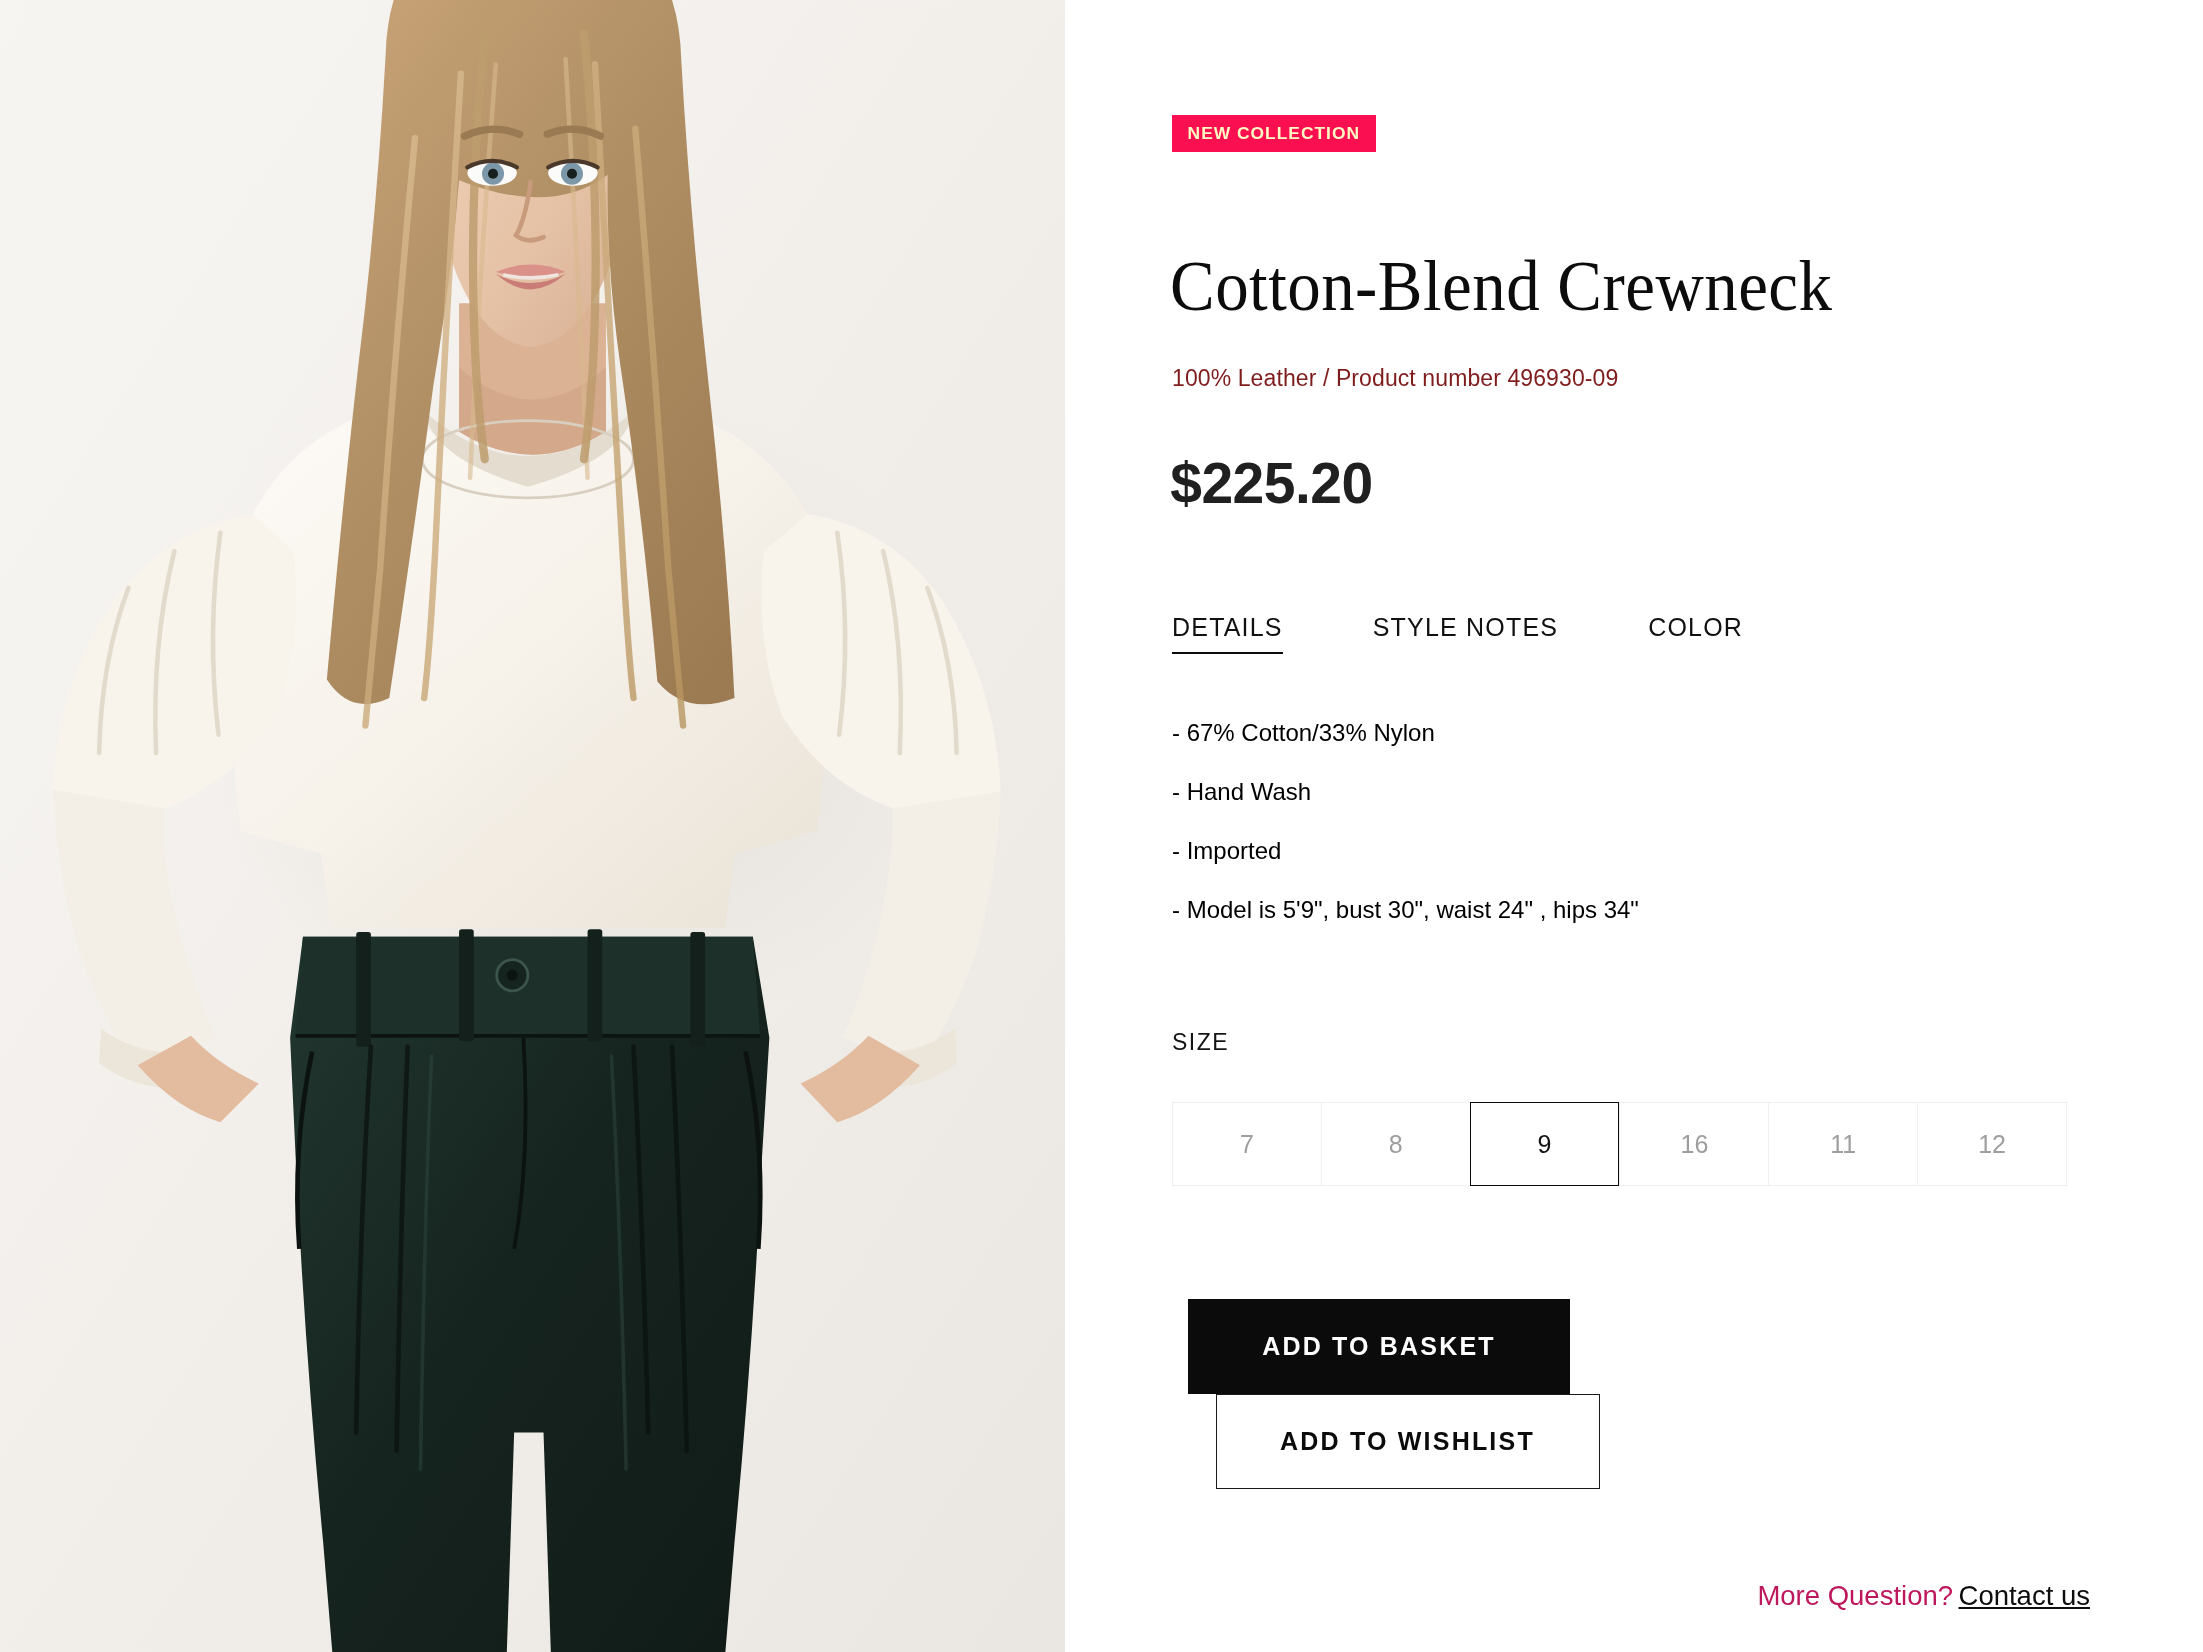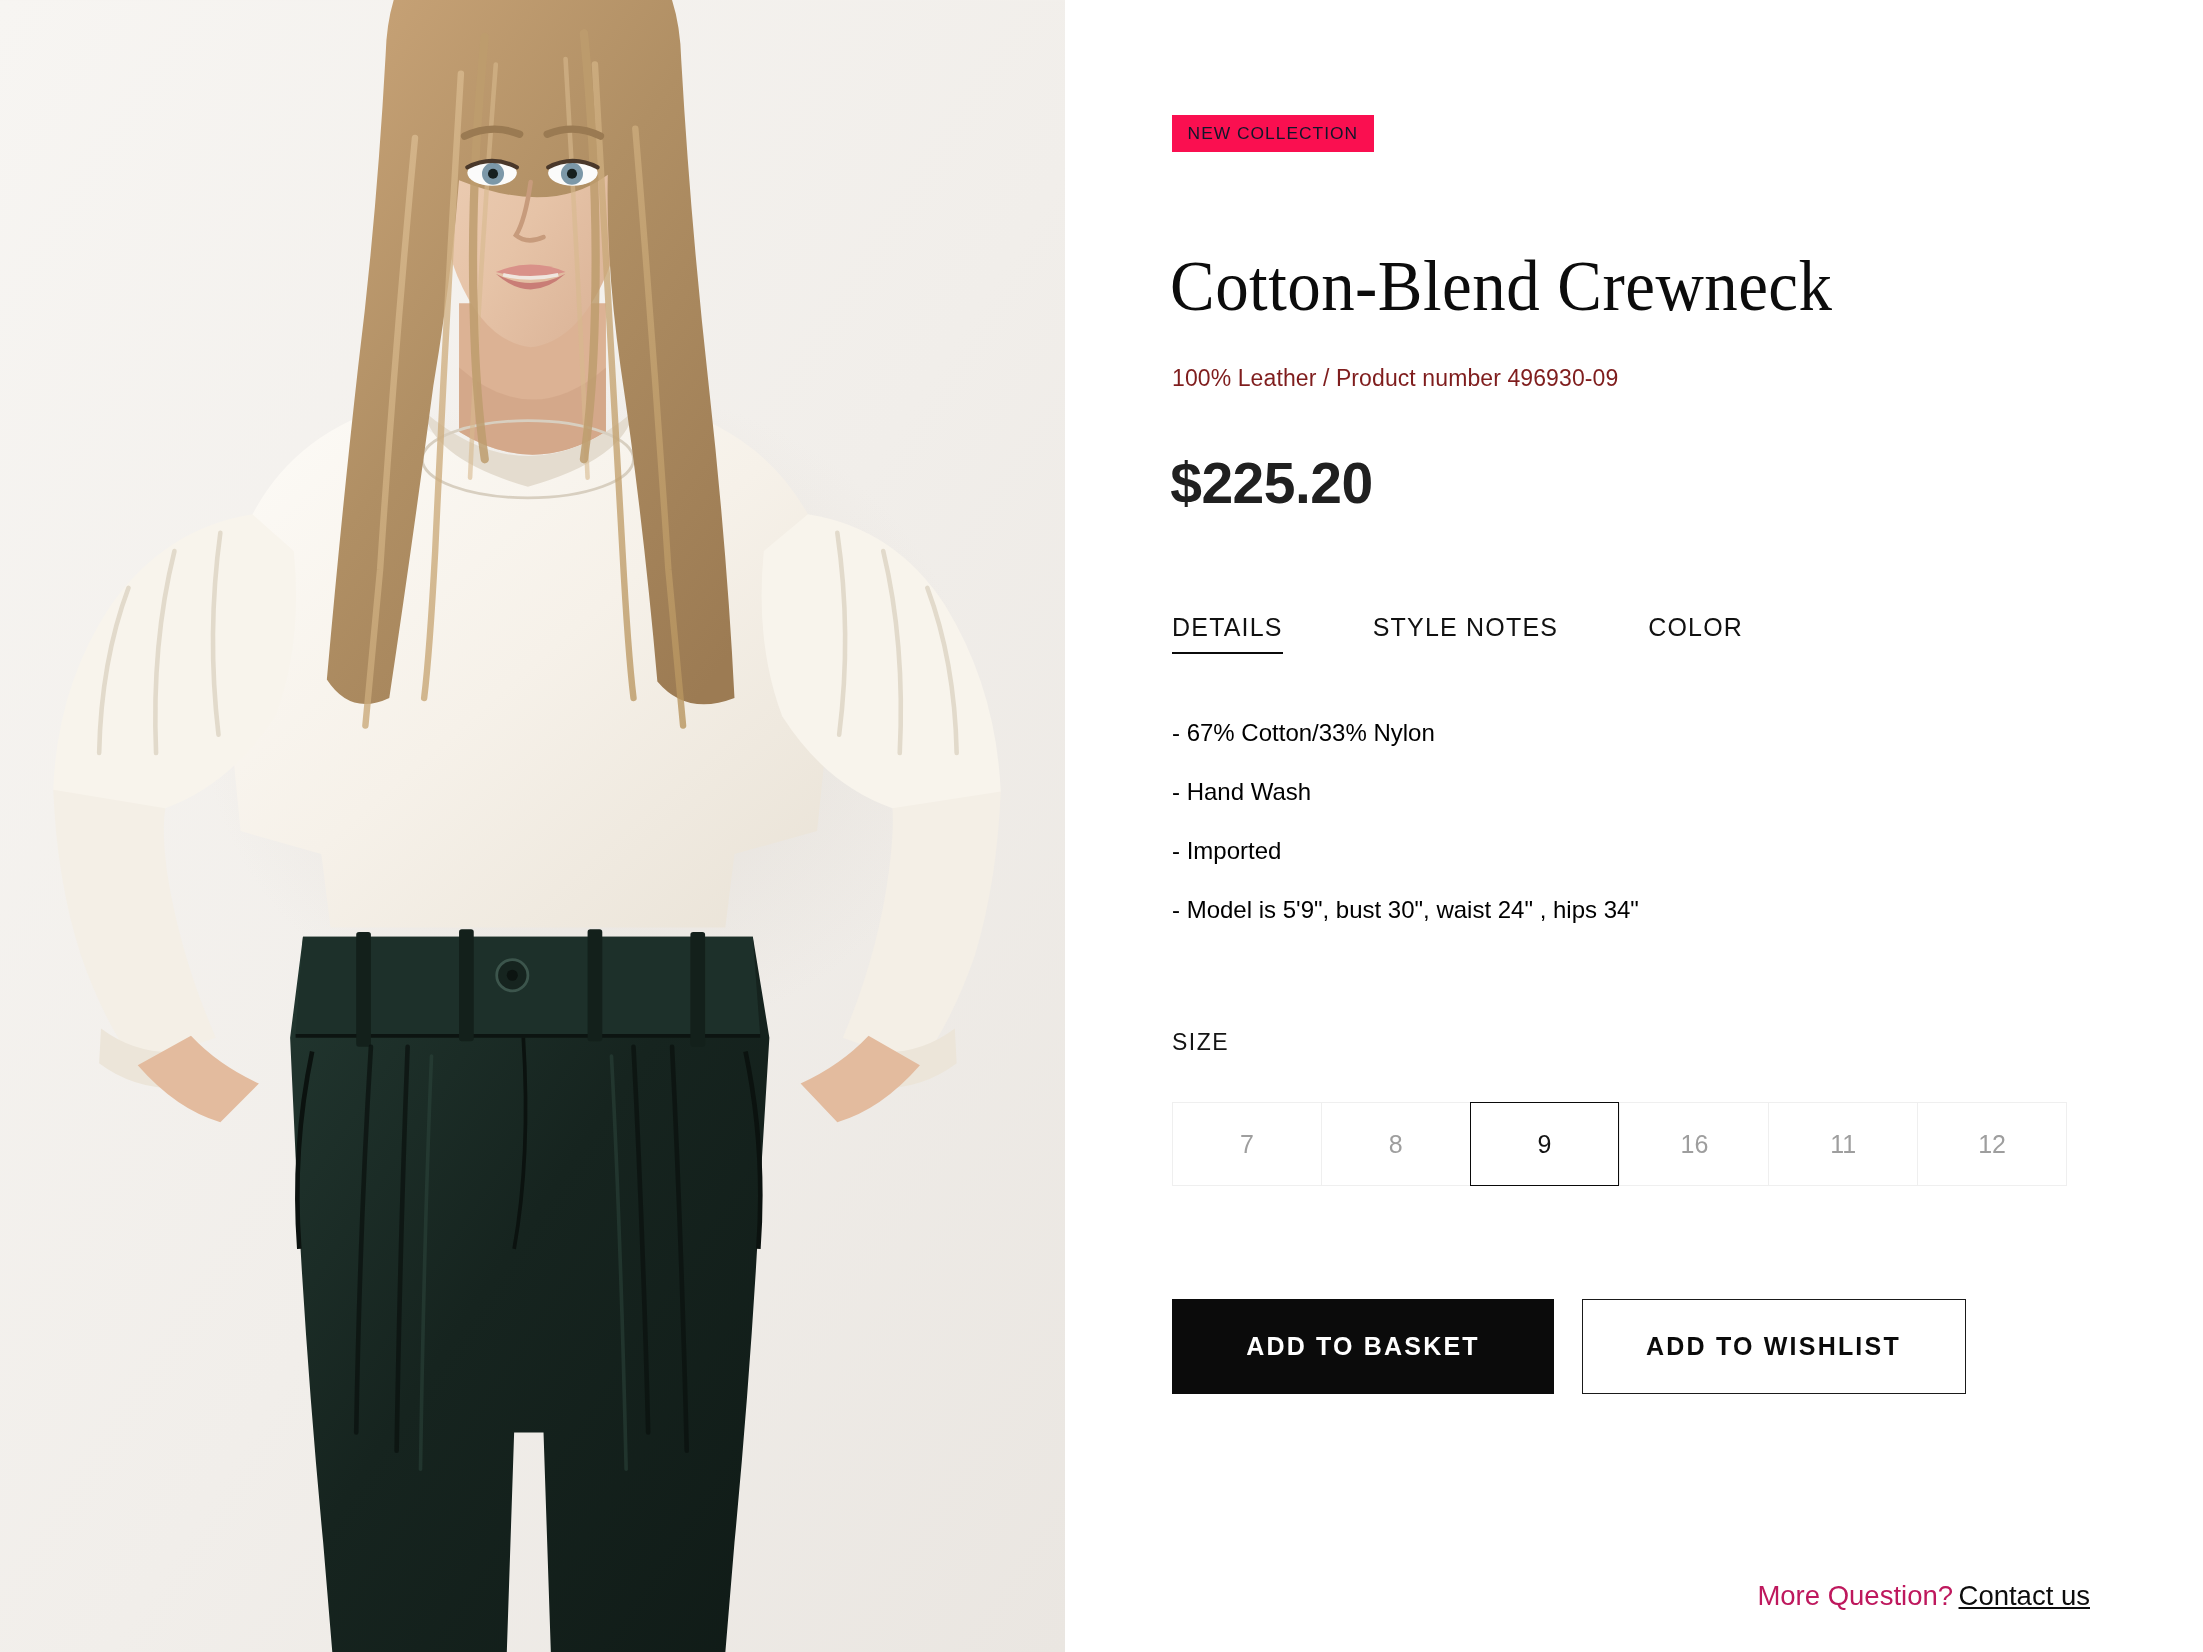--- a/index.html
+++ b/index.html
@@ -28,23 +28,23 @@
     flex:1 1 auto;
     height:1653px;
     background:#ffffff;
     padding:0;
   }
   .inner { position:absolute; left:107px; top:0; width:918px; height:1653px; }
 
   .badge {
     position:absolute; left:0; top:115px;
     background:#fa0f50;
-    color:#0f172a;
+    color:#fef9c3;
     font-size:17.4px;
-    font-weight:normal;
+    font-weight:bold;
     letter-spacing:1px;
     padding:10px 15.6px 9.2px 15.6px;
     line-height:1;
     white-space:nowrap;
   }
 
   .title {
     position:absolute; left:-1.8px; top:250px;
     font-family:"Liberation Serif", "DejaVu Serif", serif;
     font-size:72px;
@@ -120,21 +120,21 @@
     cursor:pointer;
     position:relative;
   }
   .size-cell:last-child { border-right:0.9px solid #efefef; }
   .size-cell.selected {
     border:1.8px solid #0a0a0a;
     color:#141414;
     z-index:2;
   }
 
-  .actions { position:absolute; left:0; top:1299px; display:flex; }
+  .actions { position:absolute; left:16px; top:1299px; display:flex;flex-direction:column; }
   .btn-basket {
     width:382px; height:95px;
     background:#0b0b0b;
     color:#ffffff;
     font-size:25px;
     font-weight:bold;
     letter-spacing:2.2px;
     display:flex; align-items:center; justify-content:center;
     border:none;
     cursor:pointer;

